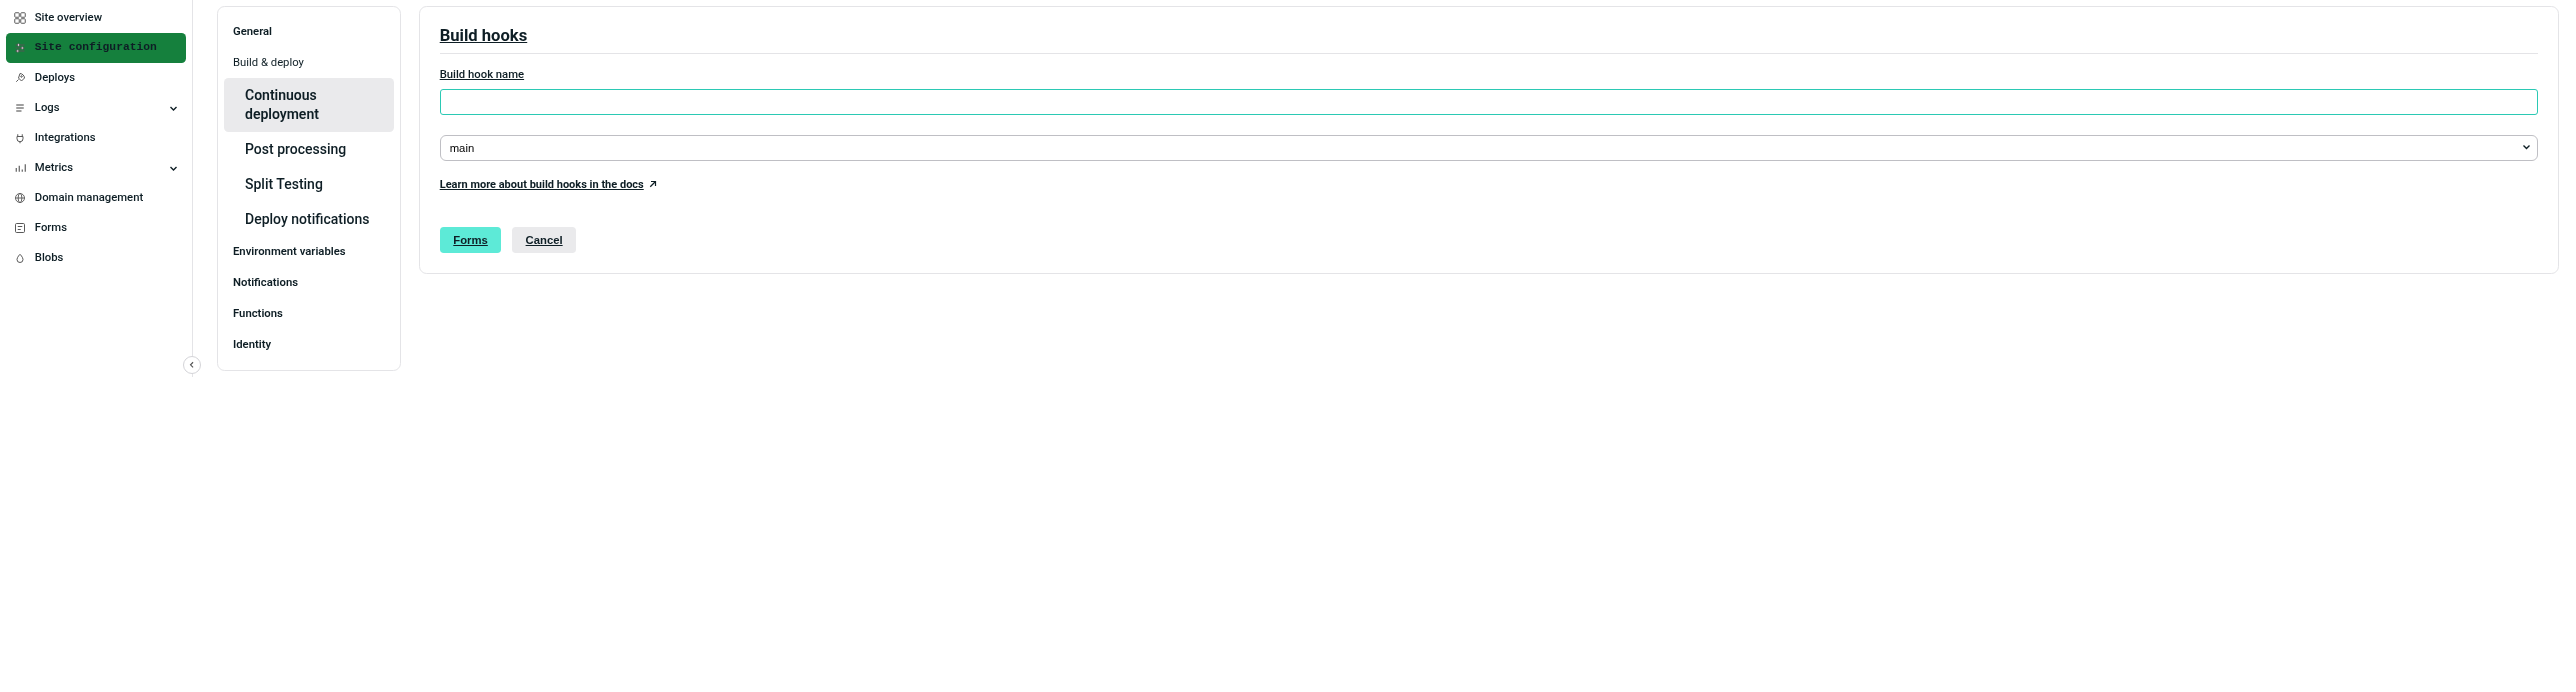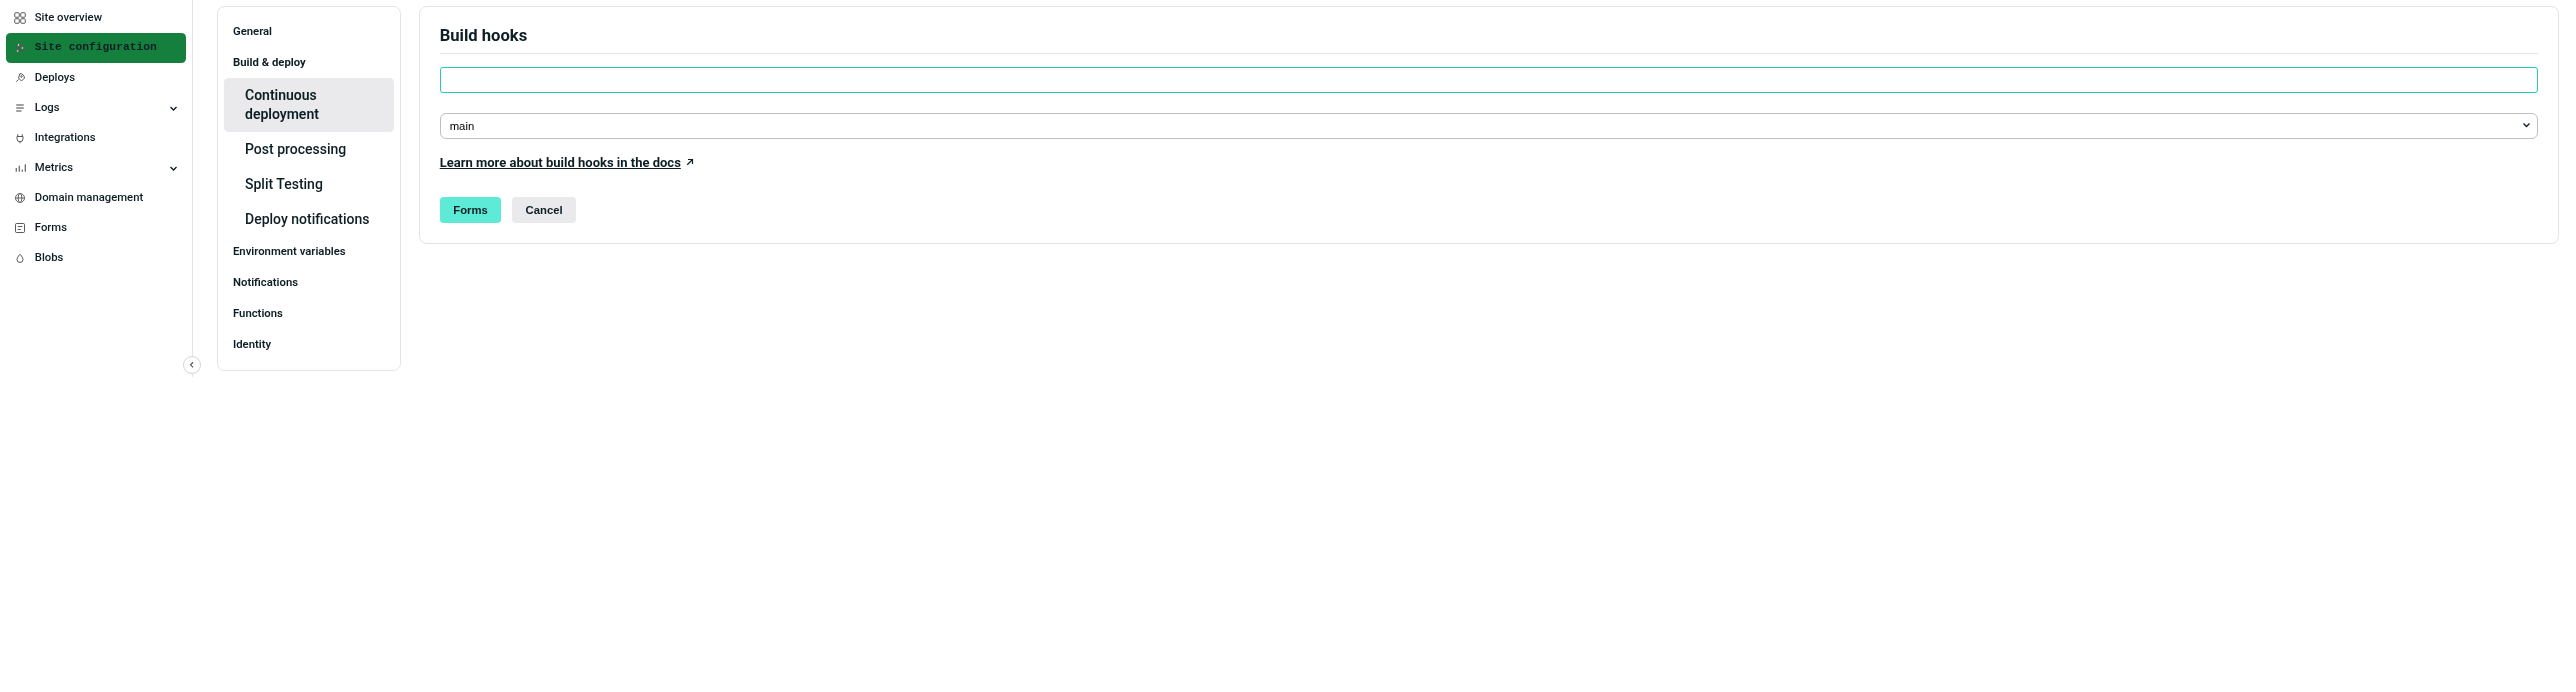--- a/index.html
+++ b/index.html
@@ -92,39 +92,40 @@
   .mid-item {
     display: block;
     padding: 7.6px 9px;
     font-size: 11.3px;
     font-weight: 600;
     color: #0e1e25;
     border-radius: 4.5px;
     cursor: pointer;
   }
   .mid-item.active {
-    font-weight: 700;
+    font-weight: 400;
   }
   .mid-sub {
     padding: 7.6px 9px 7.6px 21px;
     font-size: 14px;
     font-weight: 500;
     color: #0e1e25;
     border-radius: 4.5px;
     cursor: pointer;
   }
   .mid-sub.active {
     background: #eaeaec;
     font-weight: 600;
   }
 
   
   .main-wrap {
     flex: 1;
     padding: 6px 17px 6px 9px;
+    text-decoration: underline;
   }
   .panel {
     border: 0.8px solid #e4e4e7;
     border-radius: 7.6px;
     padding: 16.6px 19.7px 19.7px 19.7px;
     background: #fff;
   }
   .panel h2 {
     font-size: 16.6px;
     font-weight: 700;
@@ -174,29 +175,29 @@
   }
   .select-caret {
     position: absolute;
     right: 7.6px;
     top: 50%;
     transform: translateY(-50%);
     pointer-events: none;
     color: #0e1e25;
   }
   .docs-link {
-    font-size: 13px;
+    font-size: 11px;
     font-weight: 700;
     color: #0e1e25;
     text-decoration: underline;
     cursor: pointer;
     display: inline-flex;
     align-items: center;
     gap: 4.5px;
-    margin-bottom: 25px;
+    margin-bottom: 35px;
   }
   .docs-link .ext-icon { display: inline-flex; }
   .btn-row {
     display: flex;
     gap: 10.6px;
   }
   .btn {
     height: 26px;
     padding: 0 13.6px;
     border-radius: 3.8px;
@@ -352,20 +353,21 @@
       <div class="mid-item">Functions</div>
       <div class="mid-item">Identity</div>
     </nav>
   </div>
 
   <div class="main-wrap">
     <section class="panel">
       <h2>Build hooks</h2>
       <div class="hr"></div>
 
+      <div class="field-label">Build hook name</div>
       <input type="text" class="text-input" value="" style="">
 
       <div class="select-wrap">
         <select class="select">
           <option>main</option>
         </select>
         <span class="select-caret">
           <svg viewBox="0 0 12 12" width="9" height="9" stroke="currentColor" fill="none" stroke-width="1.8">
               <polyline points="2,4 6,8 10,4"></polyline>
             </svg>

